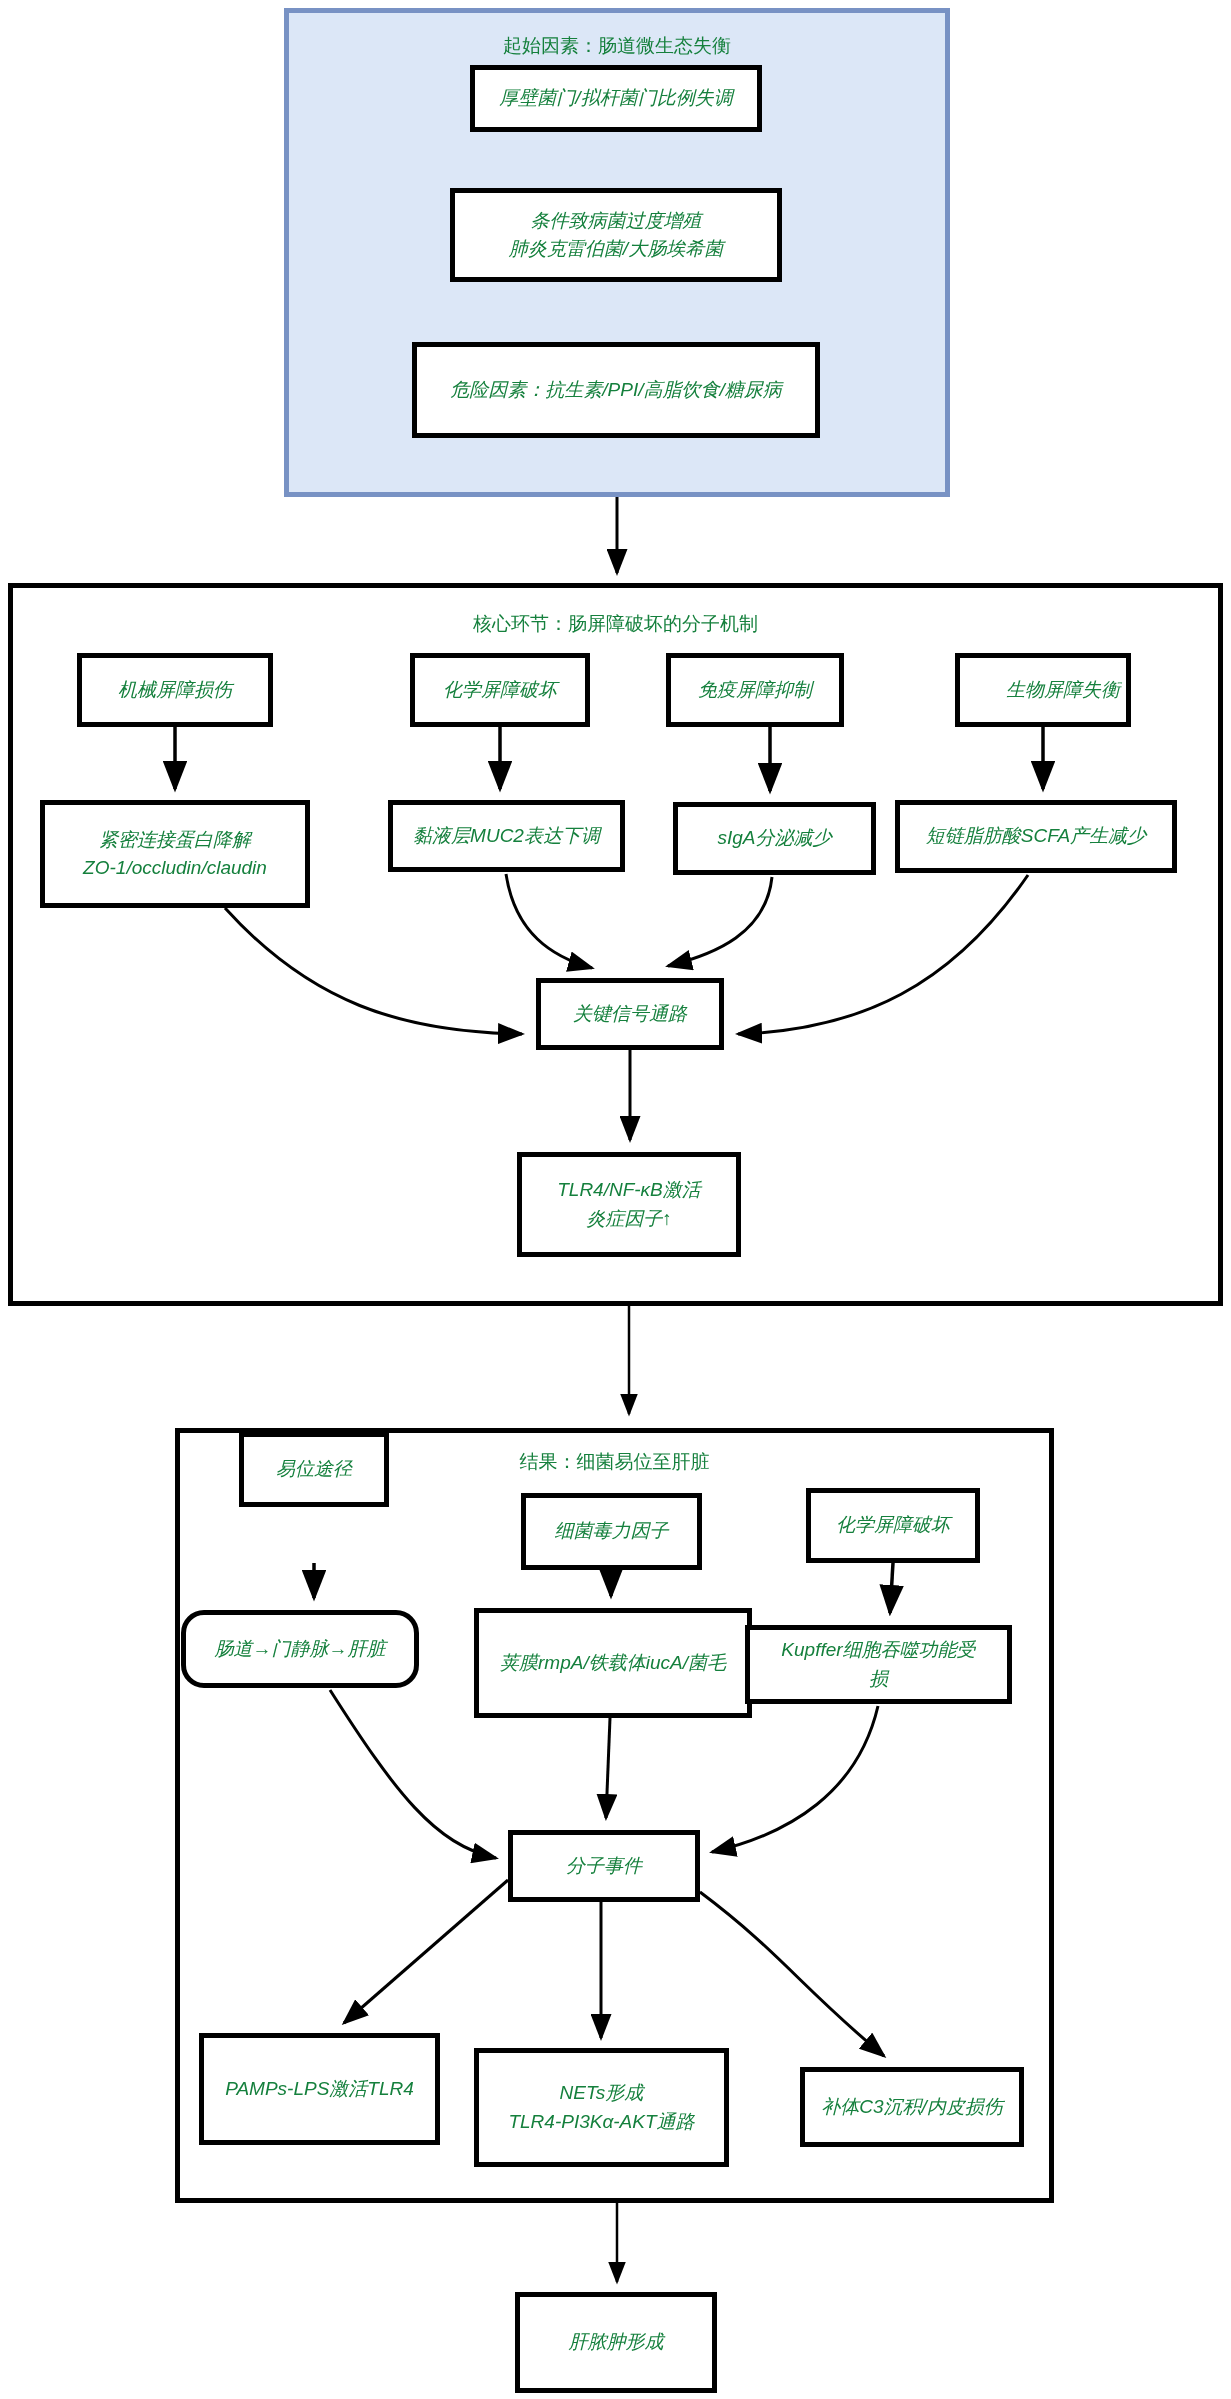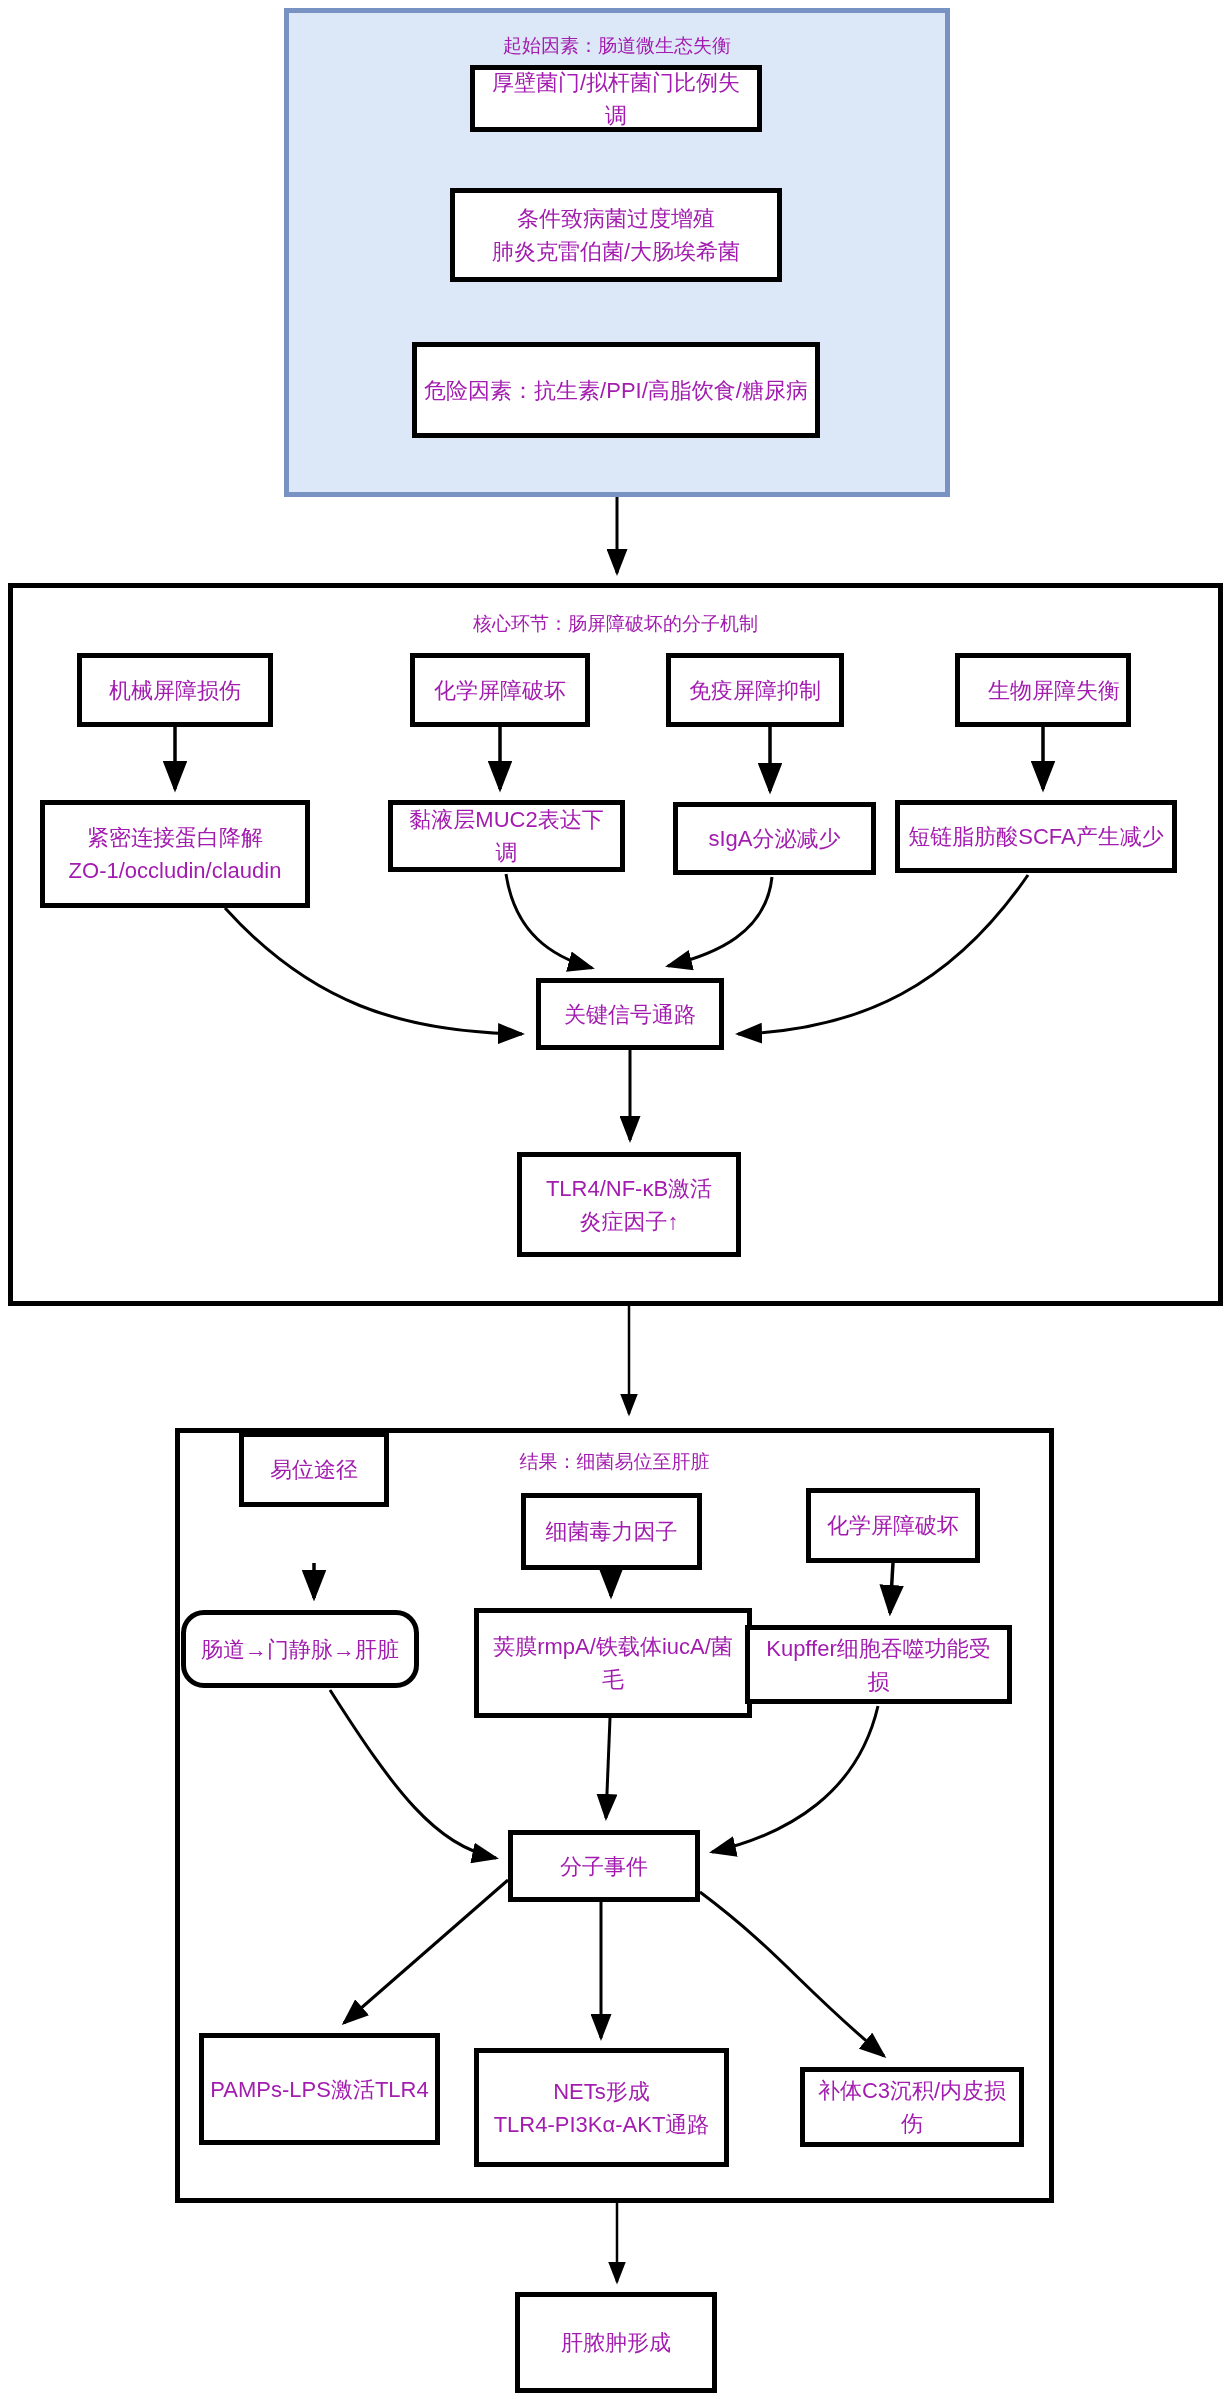--- a/index.html
+++ b/index.html
@@ -1,21 +1,21 @@
 <!DOCTYPE html>
 <html><head>
 <meta charset="utf-8">
 <style>
   html,body{margin:0;padding:0;background:#ffffff;}
   #canvas{
     position:relative;
     width:1231px;height:2399px;
     background:#ffffff;
     font-family:"Liberation Sans","DejaVu Sans",sans-serif;
-    color:#a21caf;
+    color:#15803d;
   }
   .layer{position:absolute;left:0;top:0;width:1231px;height:2399px;}
   .container{
     position:absolute;
     border:5px solid #000;
     background:transparent;
     box-sizing:border-box;
   }
   .container.blue{
     border:5px solid #7892C4;
@@ -30,23 +30,24 @@
   }
   .node{
     position:absolute;
     border:5px solid #000;
     background:#ffffff;
     box-sizing:border-box;
     display:flex;
     align-items:center;
     justify-content:center;
     text-align:center;
-    font-size:22px;
+    font-size:19px;
     line-height:1.5;
     padding:2px 6px;
+    font-style:italic;
   }
   .node .lbl{white-space:pre-line;}
   svg .edge{fill:none;stroke:#000;}
 </style>
 </head>
 <body>
 
 <div id="canvas">
 
   <svg class="layer" width="1231" height="2399" viewBox="0 0 1231 2399" xmlns="http://www.w3.org/2000/svg">

